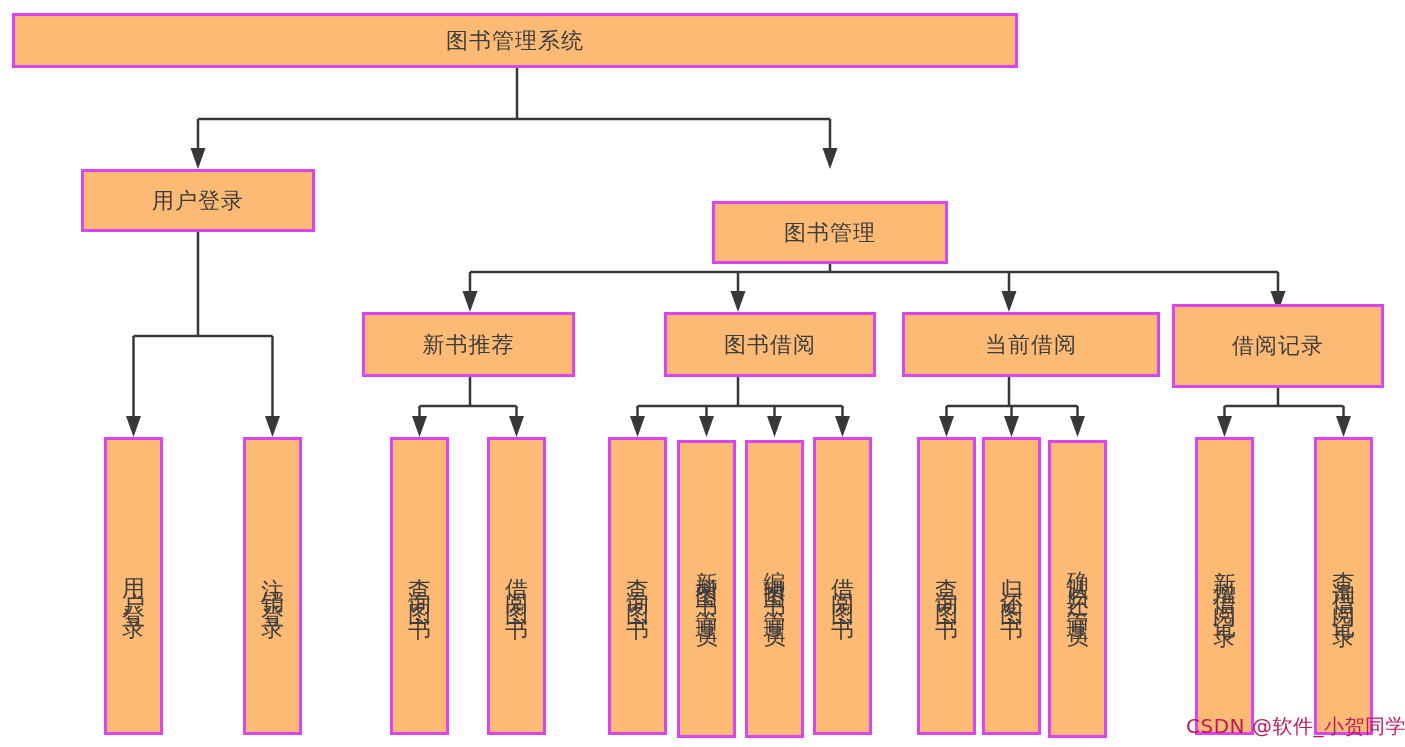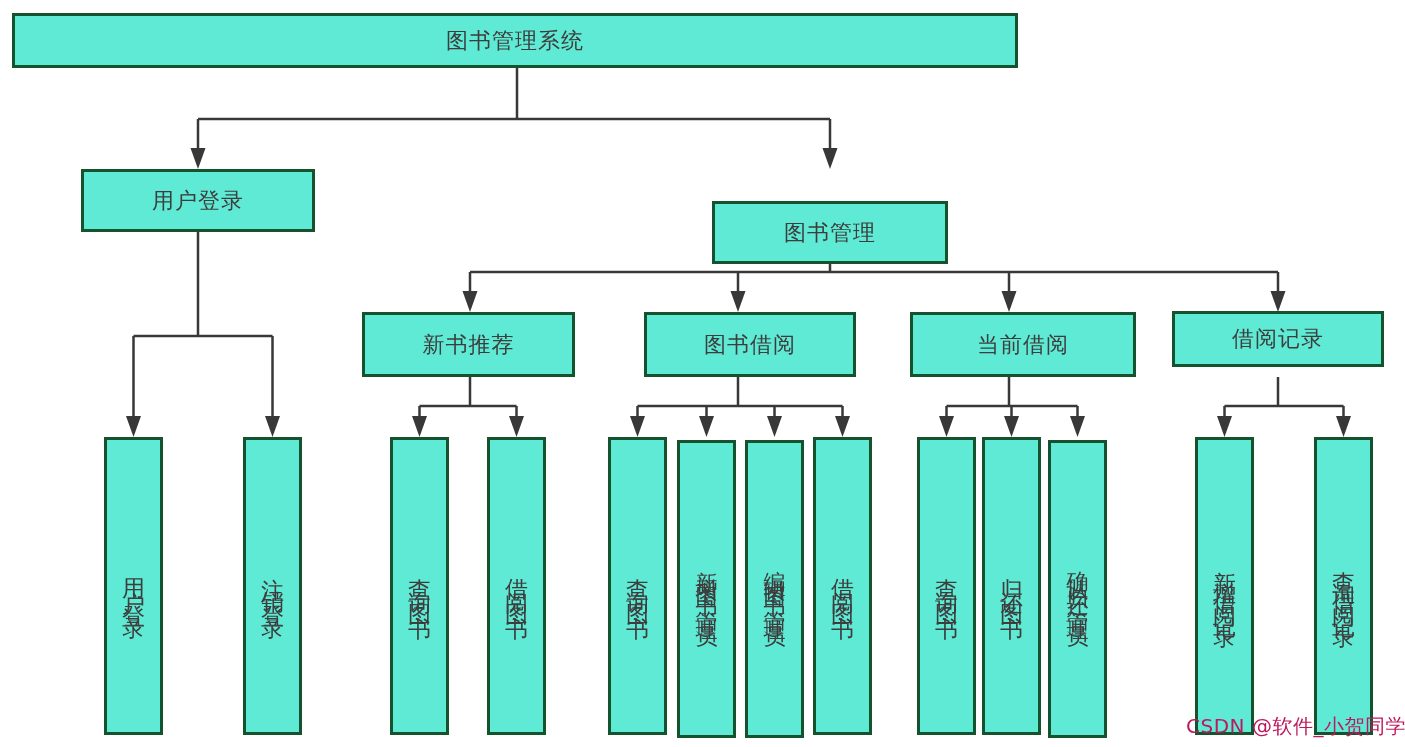--- a/index.html
+++ b/index.html
@@ -7,22 +7,22 @@
     position:relative;
     width:1405px;height:747px;
     background:#ffffff;
     font-family:"DejaVu Sans","Liberation Sans",sans-serif;
     overflow:hidden;
   }
   svg.connectors{position:absolute;left:0;top:0;z-index:0;}
   .node{
     position:absolute;
     box-sizing:border-box;
-    background:#5eead4;
-    border:3px solid #14532d;
+    background:#fdba74;
+    border:3px solid #d946ef;
     display:flex;align-items:center;justify-content:center;
     color:#3d3d3d;
     z-index:1;
     text-align:center;
   }
   .hnode{font-size:22px;letter-spacing:1px;}
   .leaf{width:59px;height:298px;top:437px;}
   .leaf .vtext{
     writing-mode:vertical-rl;
     text-orientation:mixed;
@@ -90,27 +90,27 @@
   <div class="node hnode" style="left:81px;top:169px;width:234px;height:63px;">
     <span>用户登录</span>
   </div>
   <div class="node hnode" style="left:712px;top:169px;width:236px;height:63px;margin-top:32px;">
     <span>图书管理</span>
   </div>
 
   <div class="node hnode" style="left:362px;top:312px;width:213px;height:65px;">
     <span>新书推荐</span>
   </div>
-  <div class="node hnode" style="left:644px;top:312px;width:212px;height:65px;">
+  <div class="node hnode" style="left:664px;top:312px;width:212px;height:65px;">
     <span>图书借阅</span>
   </div>
-  <div class="node hnode" style="left:902px;top:312px;width:226px;height:65px;margin-left:8px;">
+  <div class="node hnode" style="left:902px;top:312px;width:258px;height:65px;">
     <span>当前借阅</span>
   </div>
-  <div class="node hnode" style="left:1172px;top:311px;width:212px;height:56px;">
+  <div class="node hnode" style="left:1172px;top:304px;width:212px;height:84px;">
     <span>借阅记录</span>
   </div>
 
   <div class="node leaf" style="left:104px;">
     <span class="vtext">用户登录</span>
   </div>
   <div class="node leaf" style="left:243px;">
     <span class="vtext">注销登录</span>
   </div>
 

